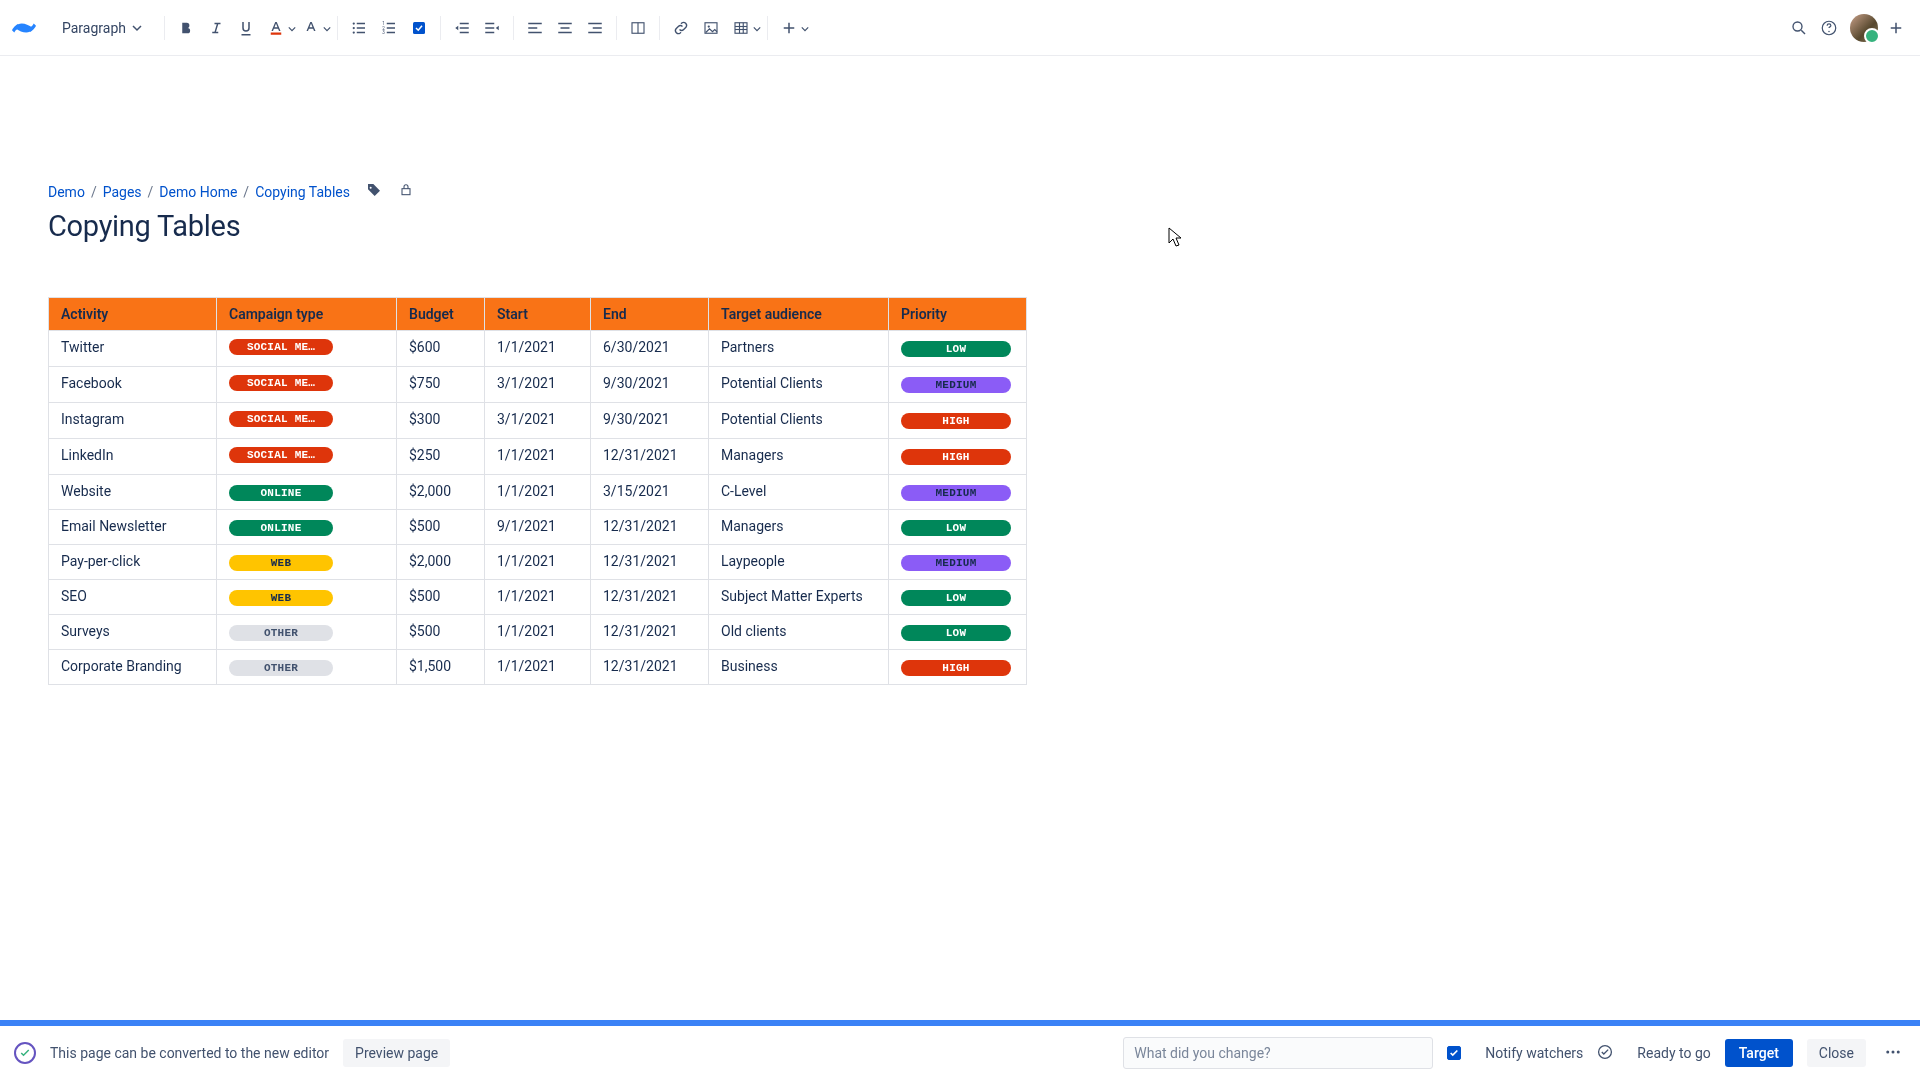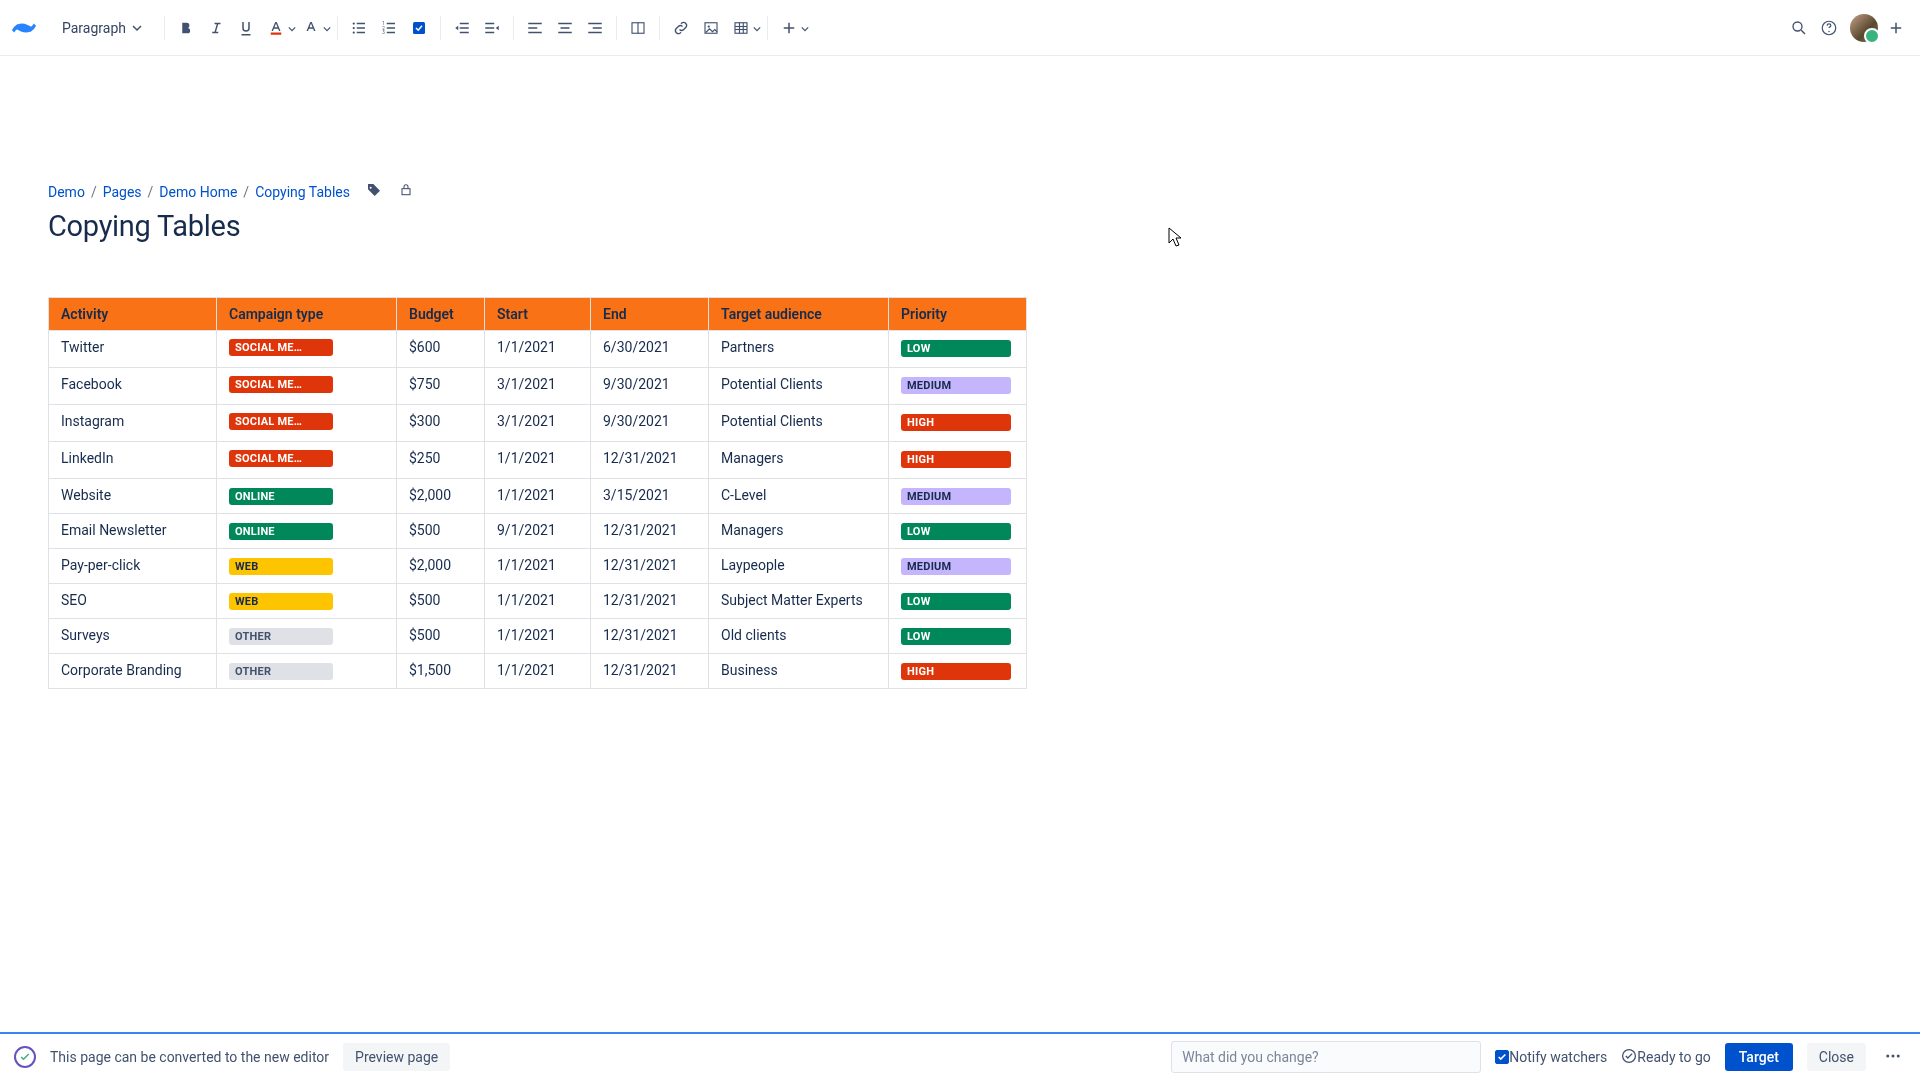--- a/index.html
+++ b/index.html
@@ -119,40 +119,41 @@
 .c-type{width:180px;}
 .c-budget{width:88px;}
 .c-start{width:106px;}
 .c-end{width:118px;}
 .c-audience{width:180px;}
 .c-priority{width:138px;}
 
 .lozenge {
   display: inline-block;
   padding: 2px 6px;
-  border-radius: 3px;
+  border-radius: 8px;
   font-size: 11px;
   font-weight: 700;
   letter-spacing: 0.02em;
-  text-align: left;
+  text-align: center;
   white-space: nowrap;
+  font-family: Liberation Mono, monospace;
 }
 .lz-social { background:#DE350B; color:#fff; min-width:104px; overflow:hidden;text-overflow:ellipsis; }
 .lz-online { background:#00875A; color:#fff; min-width:104px; }
 .lz-web { background:#FFC400; color:#172B4D; min-width:104px; }
 .lz-other { background:#DFE1E6; color:#42526E; min-width:104px; }
 .lz-low { background:#00875A; color:#fff; min-width:110px; }
-.lz-med { background:#c4b5fd; color:#172B4D; min-width:110px; }
+.lz-med { background:#8b5cf6; color:#172B4D; min-width:110px; }
 .lz-high { background:#DE350B; color:#fff; min-width:110px; }
 
 
 .footer {
   position: absolute; bottom: 0; left: 0; right: 0;
-  height: 48px;
-  border-top: 2px solid #3b82f6;
+  height: 60px;
+  border-top: 6px solid #3b82f6;
   display: flex; align-items: center;
   padding: 0 14px;
   background: #fff;
   gap: 14px;
 }
 .conv-icon {
   width: 22px; height: 22px; border-radius: 50%;
   border: 2px solid #6554C0;
   display:inline-flex;align-items:center;justify-content:center;
   color:#36B37E;
@@ -167,21 +168,21 @@
   cursor:pointer;
 }
 .footer-spacer{flex:1;}
 .comment-input{
   width:310px;height:32px;
   border:1px solid #DFE1E6;border-radius:3px;
   padding:0 10px;font-size:14px;color:#7A869A;
   background:#FAFBFC;
   display:flex;align-items:center;
 }
-.check-row{display:flex;align-items:center;gap:0;color:#42526E;}
+.check-row{display:flex;align-items:center;gap:24px;color:#42526E;}
 .checkbox{width:14px;height:14px;border:1px solid #0052CC;border-radius:2px;background:#0052CC;display:inline-flex;align-items:center;justify-content:center;}
 .checkbox svg{width:10px;height:10px;color:#fff;}
 .ready-icon{color:#42526E;}
 .ready-icon svg{width:16px;height:16px;}
 .publish-btn{
   padding:6px 14px;background:#0052CC;color:#fff;
   border-radius:3px;font-weight:500;cursor:pointer;
 }
 .close-btn{
   padding:6px 12px;background:#F4F5F7;color:#42526E;

